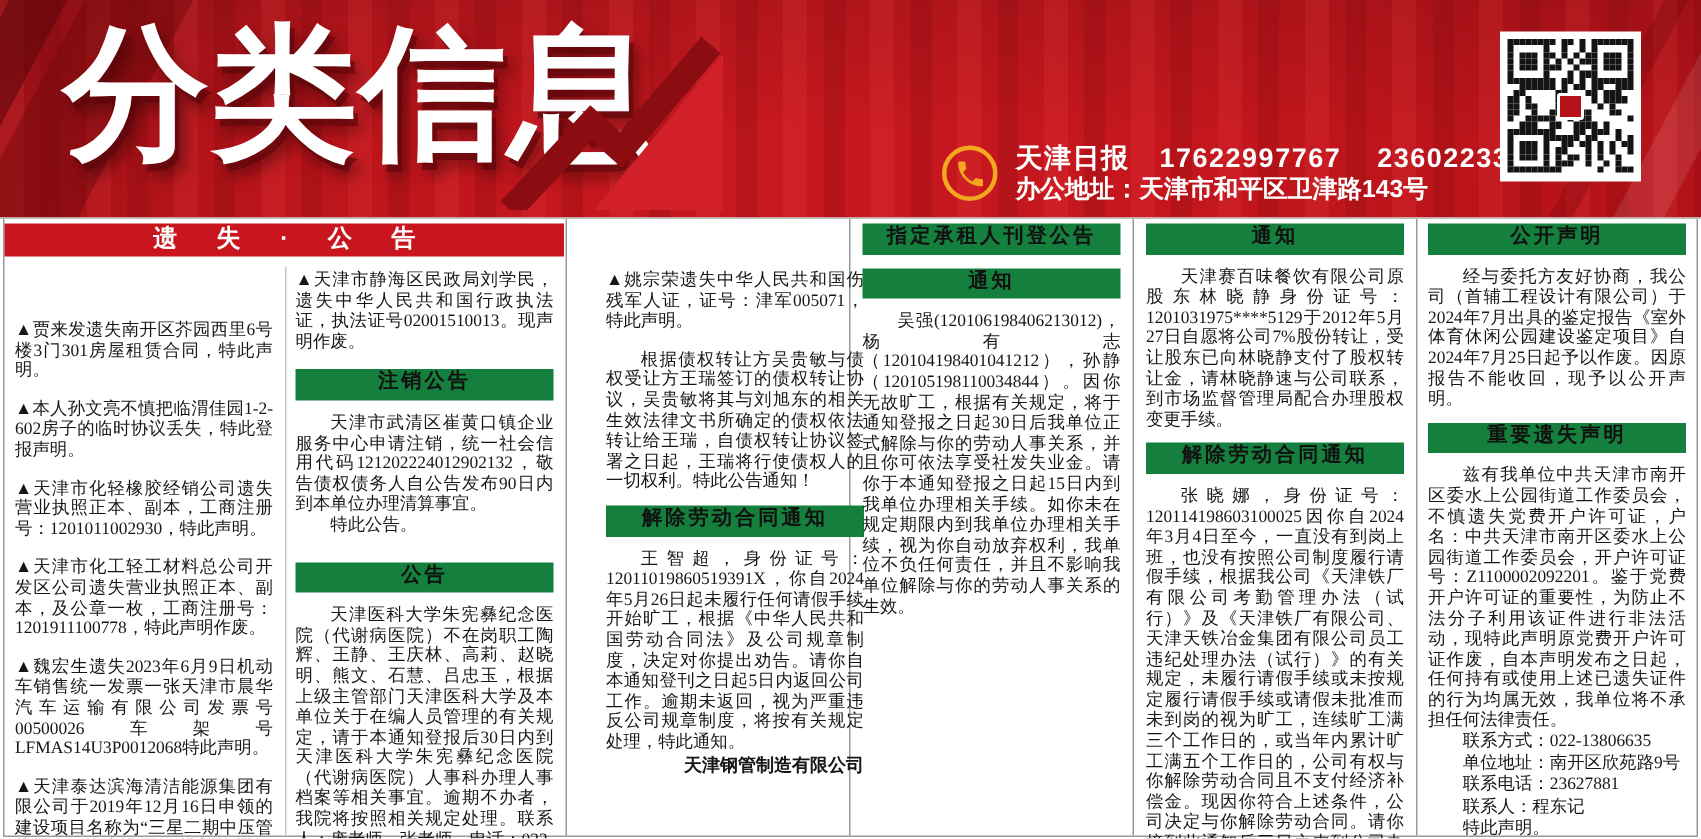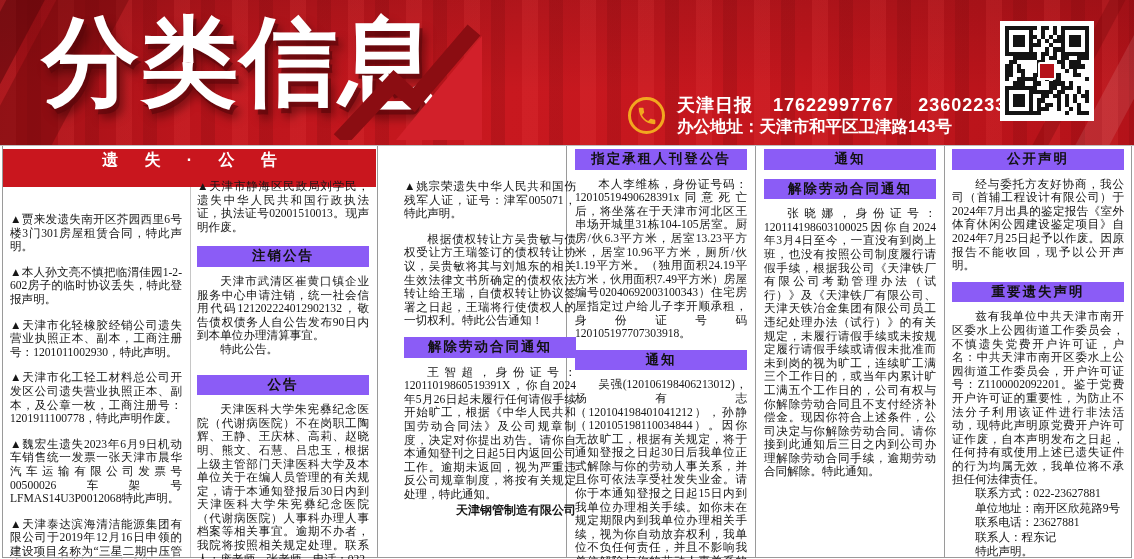--- a/index.html
+++ b/index.html
@@ -44,34 +44,34 @@
 
   
   .board { position:absolute; left:0; top:145px; width:1134px; height:414px; background:#fff;
     border-top:1px solid #bdbdbd; overflow:hidden; }
   .outer-edge { position:absolute; top:0; bottom:1px; width:1px; background:#9a9a9a; }
   .edge-l { left:2px; } .edge-r { right:2px; }
   .bottom-edge { position:absolute; left:2px; right:2px; bottom:1px; height:1px; background:#9a9a9a; }
   .vsep { position:absolute; top:0; bottom:2px; width:1px; background:#9a9a9a; }
   .vsep.light { background:#c6c6c6; top:32px; }
 
-  .red-bar { position:absolute; left:3px; top:3px; width:373px; height:38px; background:#c9161e;
+  .red-bar { position:absolute; left:3px; top:3px; width:373px; height:22px; background:#c9161e;
     color:#fff; font-family:"Liberation Sans", sans-serif; font-weight:bold; font-size:16px;
     line-height:22px; text-align:center; letter-spacing:11px; text-indent:11px; }
 
   .col { position:absolute; bottom:3px; width:172px; font-size:11.6px; line-height:13.6px; }
   .col-top-low  { top:34px; }
   .col-top-high { top:3px; }
   .c1 { left:10px;margin-top:33px; } .c2 { left:197px; } .c3 { left:404px; }
   .c4 { left:575px; } .c5 { left:764px; } .c6 { left:952px; }
 
   .item { text-align:justify; margin-bottom:12px; }
   .para { text-align:justify; text-indent:2em; }
   .tail { text-indent:2em; margin-bottom:18px; }
-  .subhead { background:#8b5cf6; font-family:Liberation Serif, serif; font-weight:bold;
+  .subhead { background:#15803d; font-family:Liberation Mono, monospace; font-weight:bold;
     font-size:13.5px; color:#111; text-align:center; padding:3px 0 4px; margin:9px 0 8px;
     letter-spacing:2px; }
   .col .subhead:first-child { margin-top:0; }
   .sig { text-align:right; font-family:Liberation Mono, monospace; font-weight:bold;
     font-size:12px; line-height:15px; margin-top:3px; }
   .contact { padding-left:2em; line-height:14.6px; }
 </style>
 </head>
 <body>
 
@@ -589,39 +589,39 @@
     <div class="col col-top-low c3">
       <div class="item">▲姚宗荣遗失中华人民共和国伤残军人证，证号：津军005071，特此声明。</div>
       <div class="para">根据债权转让方吴贵敏与债权受让方王瑞签订的债权转让协议，吴贵敏将其与刘旭东的相关生效法律文书所确定的债权依法转让给王瑞，自债权转让协议签署之日起，王瑞将行使债权人的一切权利。特此公告通知！</div>
       <div class="subhead">解除劳动合同通知</div>
       <div class="para">王智超，身份证号：12011019860519391X，你自2024年5月26日起未履行任何请假手续开始旷工，根据《中华人民共和国劳动合同法》及公司规章制度，决定对你提出劝告。请你自本通知登刊之日起5日内返回公司工作。逾期未返回，视为严重违反公司规章制度，将按有关规定处理，特此通知。</div>
       <div class="sig">天津钢管制造有限公司</div>
     </div>
 
     <div class="col col-top-high c4">
       <div class="subhead">指定承租人刊登公告</div>
-      <div class="para">本人李维栋，身份证号码：12010519490628391x同意死亡后，将坐落在于天津市河北区王串场开城里31栋104-105居室。厨房/伙6.3平方米，居室13.23平方米，居室10.96平方米，厕所/伙1.19平方米。（独用面积24.19平方米，伙用面积7.49平方米）房屋编号02040692003100343）住宅房屋指定过户给儿子李开顺承租，身份证号码120105197707303918。</div>
       <div class="subhead">通知</div>
       <div class="para">吴强(120106198406213012)，杨有志（120104198401041212），孙静（120105198110034844）。因你无故旷工，根据有关规定，将于通知登报之日起30日后我单位正式解除与你的劳动人事关系，并且你可依法享受社发失业金。请你于本通知登报之日起15日内到我单位办理相关手续。如你未在规定期限内到我单位办理相关手续，视为你自动放弃权利，我单位不负任何责任，并且不影响我单位解除与你的劳动人事关系的生效。</div>
 
     </div>
 
     <div class="col col-top-high c5">
       <div class="subhead">通知</div>
+      <div class="para">天津赛百味餐饮有限公司原股东林晓静身份证号：1201031975****5129于2012年5月27日自愿将公司7%股份转让，受让股东已向林晓静支付了股权转让金，请林晓静速与公司联系，到市场监督管理局配合办理股权变更手续。</div>
       <div class="subhead">解除劳动合同通知</div>
       <div class="para">张晓娜，身份证号：120114198603100025因你自2024年3月4日至今，一直没有到岗上班，也没有按照公司制度履行请假手续，根据我公司《天津铁厂有限公司考勤管理办法（试行）》及《天津铁厂有限公司、天津天铁冶金集团有限公司员工违纪处理办法（试行）》的有关规定，未履行请假手续或未按规定履行请假手续或请假未批准而未到岗的视为旷工，连续旷工满三个工作日的，或当年内累计旷工满五个工作日的，公司有权与你解除劳动合同且不支付经济补偿金。现因你符合上述条件，公司决定与你解除劳动合同。请你接到此通知后三日之内到公司办理解除劳动合同手续，逾期劳动合同解除。特此通知。</div>
 
     </div>
 
     <div class="col col-top-high c6">
       <div class="subhead">公开声明</div>
       <div class="para">经与委托方友好协商，我公司（首辅工程设计有限公司）于2024年7月出具的鉴定报告《室外体育休闲公园建设鉴定项目》自2024年7月25日起予以作废。因原报告不能收回，现予以公开声明。</div>
       <div class="subhead">重要遗失声明</div>
       <div class="para">兹有我单位中共天津市南开区委水上公园街道工作委员会，不慎遗失党费开户许可证，户名：中共天津市南开区委水上公园街道工作委员会，开户许可证号：Z1100002092201。鉴于党费开户许可证的重要性，为防止不法分子利用该证件进行非法活动，现特此声明原党费开户许可证作废，自本声明发布之日起，任何持有或使用上述已遗失证件的行为均属无效，我单位将不承担任何法律责任。</div>
-      <div class="contact">联系方式：022-23627881</div>
+      <div class="contact">联系方式：022-13806635</div>
       <div class="contact">单位地址：南开区欣苑路9号</div>
       <div class="contact">联系电话：23627881</div>
       <div class="contact">联系人：程东记</div>
       <div class="contact">特此声明。</div>
 
     </div>
   </div>
 </div>
 
 </body></html>

